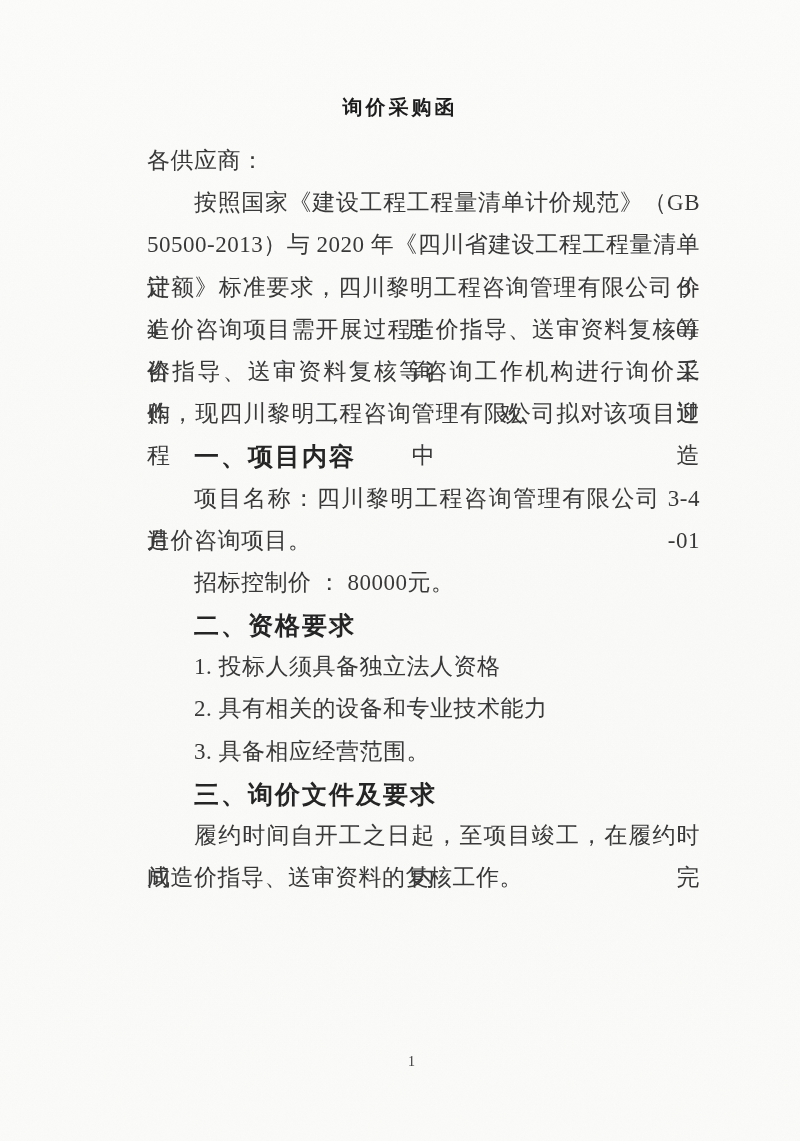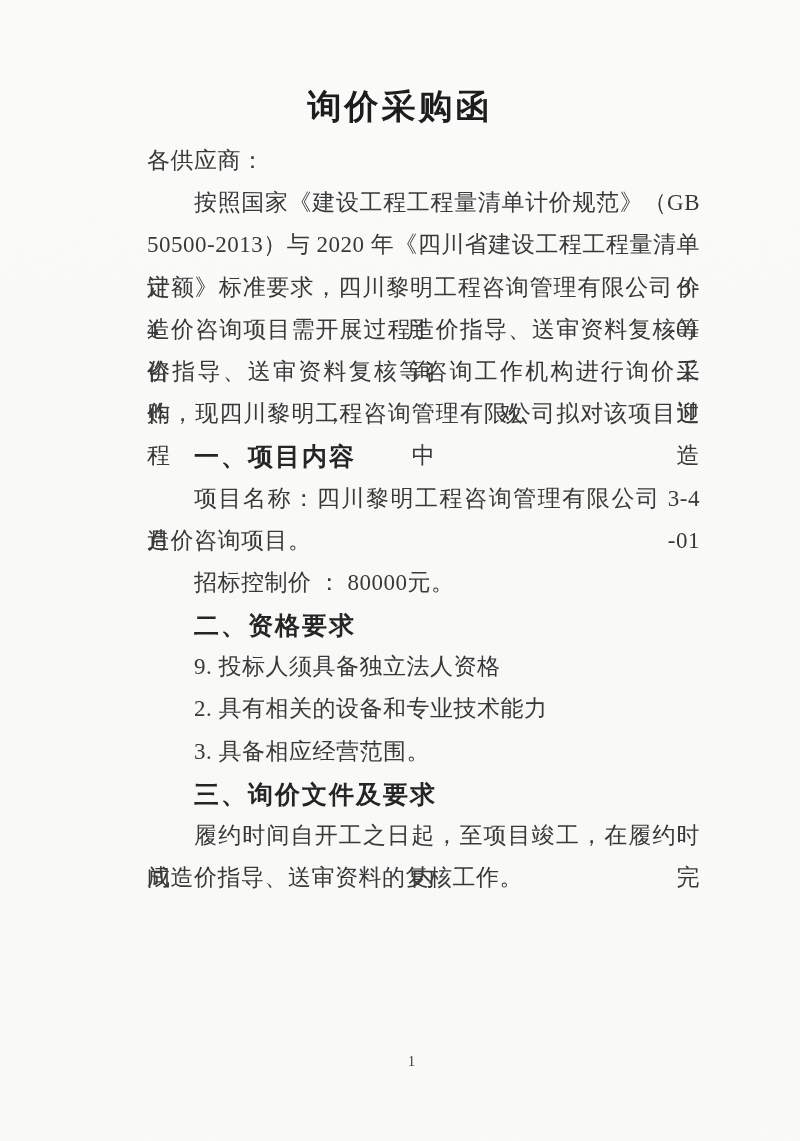--- a/index.html
+++ b/index.html
@@ -10,21 +10,21 @@
     height: 1141px;
     margin: 0 auto;
     background: linear-gradient(180deg, #fcfcfb 0%, #fafaf8 55%, #fbfbf9 100%);
     font-family: "Liberation Serif", "DejaVu Serif", serif;
     color: #383838;
     overflow: hidden;
   }
   .doc-title {
     margin-top: 86px;
     text-align: center;
-    font-size: 34px;
+    font-size: 20px;
     line-height: 42px;
     font-weight: 700;
     letter-spacing: 3px;
     color: #1c1c1c;
   }
   .content {
     width: 577px;
     margin: 12px 0 0 123px;
     font-size: 23px;
     letter-spacing: 0.5px;
@@ -100,21 +100,21 @@
         <div class="line ind fill">项目名称：四川黎明工程咨询管理有限公司 3-4 月-01</div>
         <div class="line">造价咨询项目。</div>
       </div>
       <div class="block paragraph">
         <div class="line ind">招标控制价 ： 80000元。</div>
       </div>
       <div class="block heading">
         <div class="line ind">二、资格要求</div>
       </div>
       <div class="block list-item">
-        <div class="line ind">9. 投标人须具备独立法人资格</div>
+        <div class="line ind">1. 投标人须具备独立法人资格</div>
       </div>
       <div class="block list-item">
         <div class="line ind">2. 具有相关的设备和专业技术能力</div>
       </div>
       <div class="block list-item">
         <div class="line ind">3. 具备相应经营范围。</div>
       </div>
       <div class="block heading">
         <div class="line ind">三、询价文件及要求</div>
       </div>

